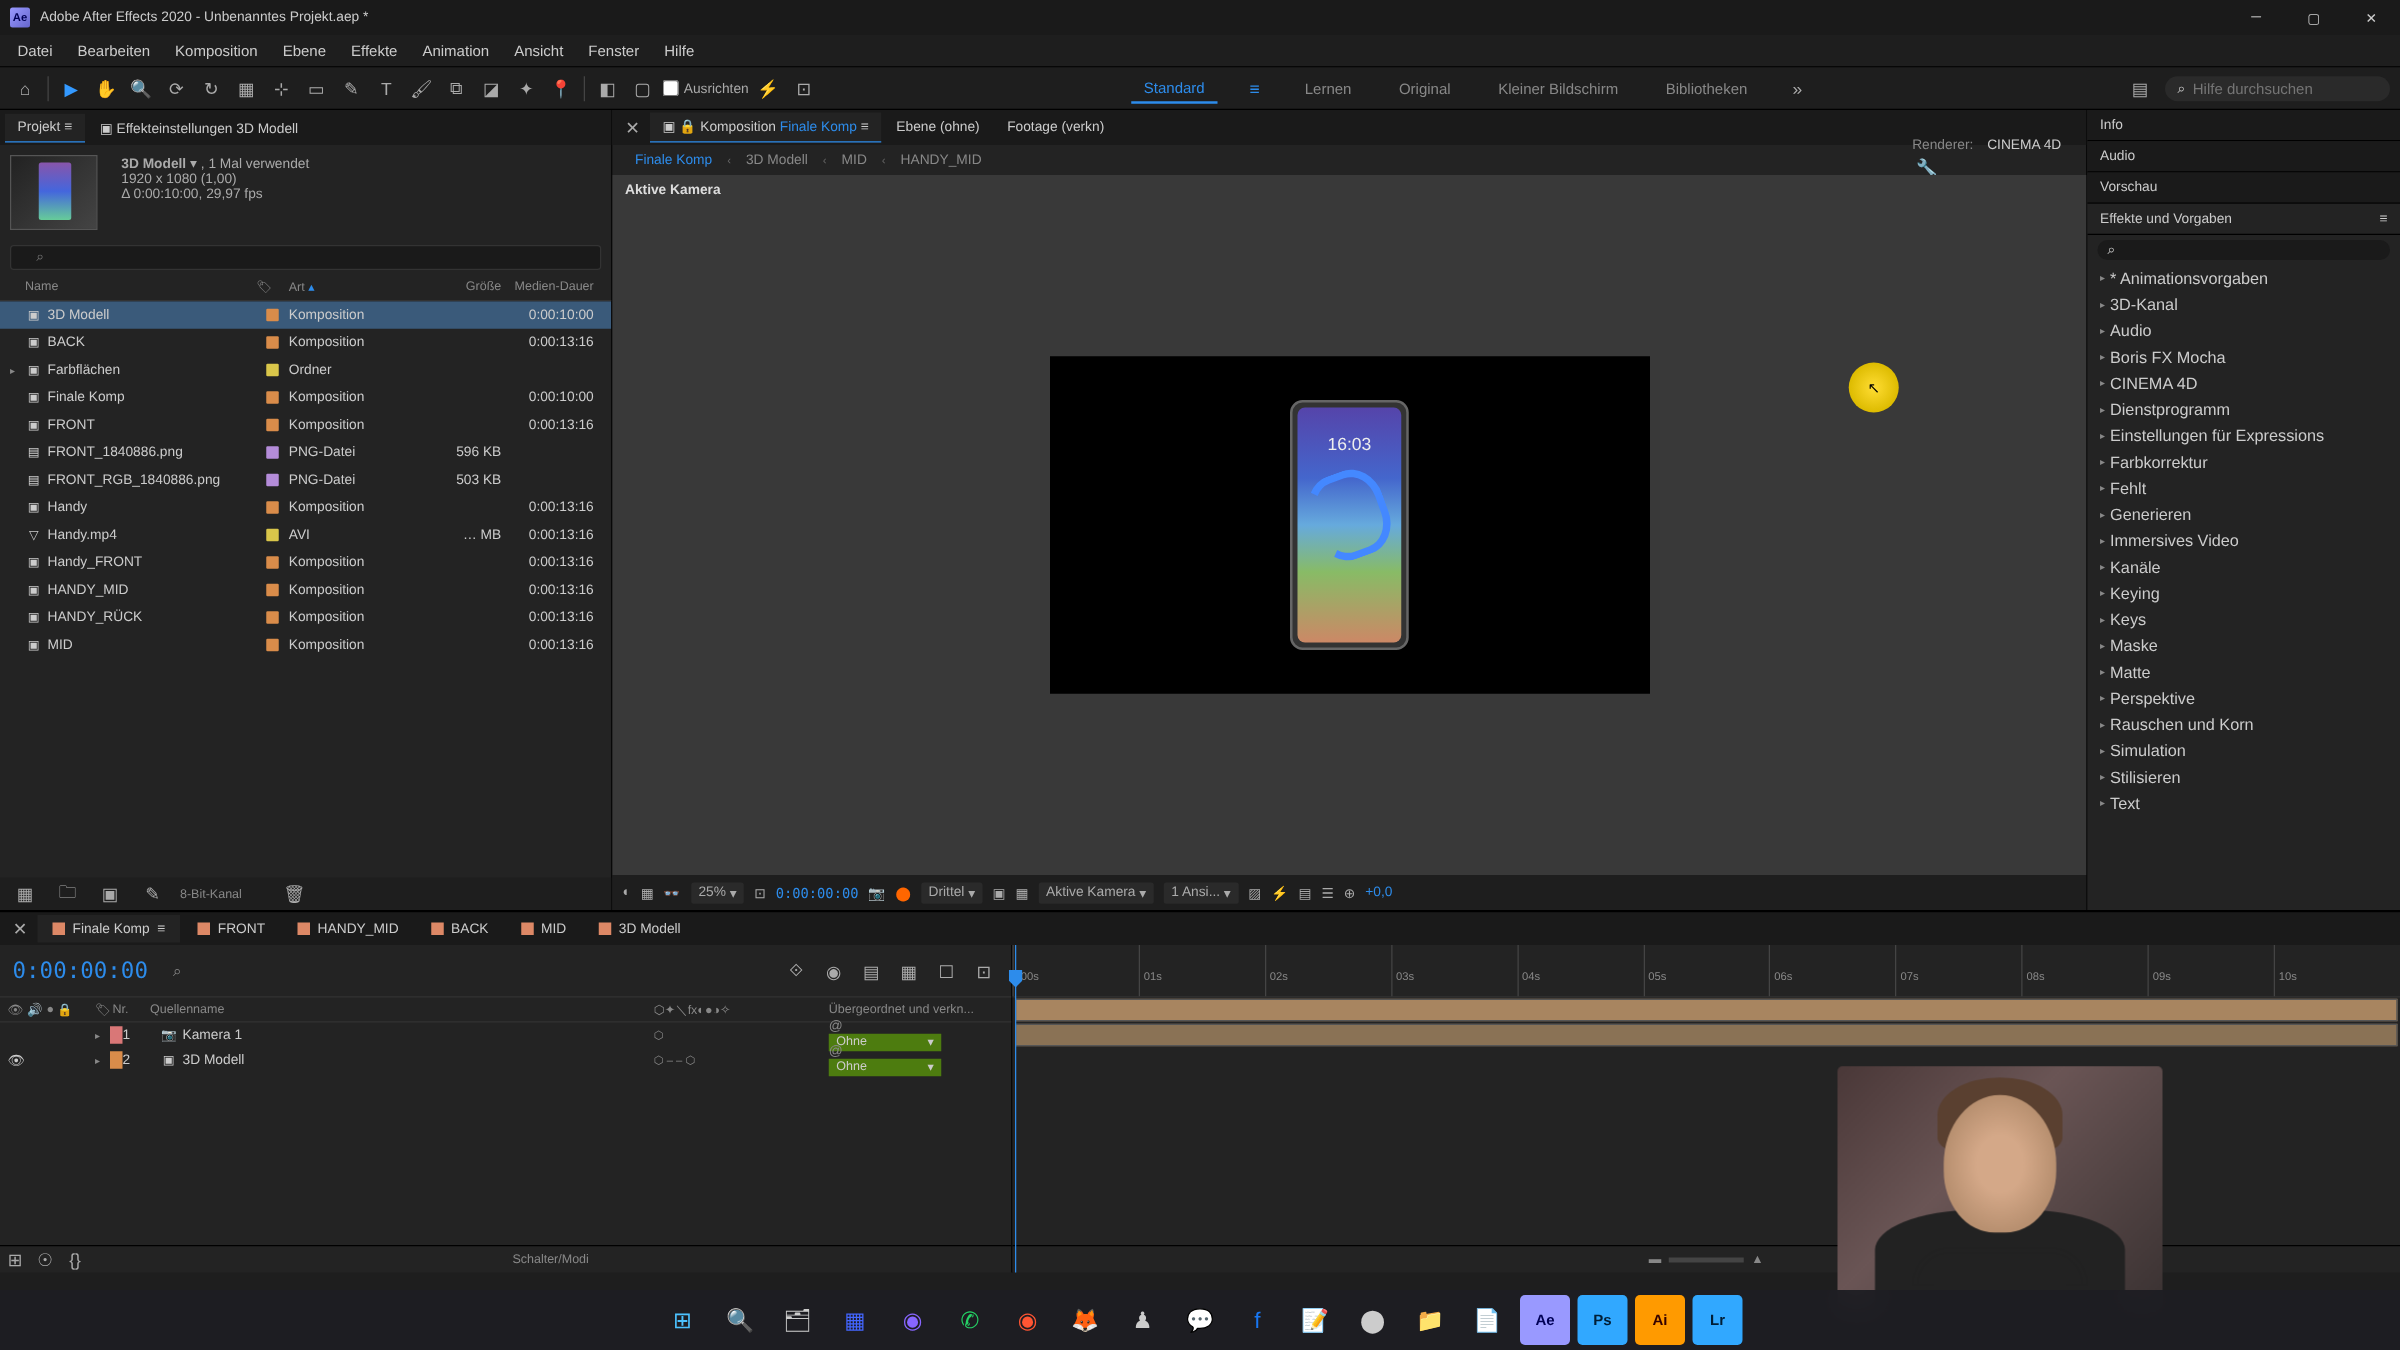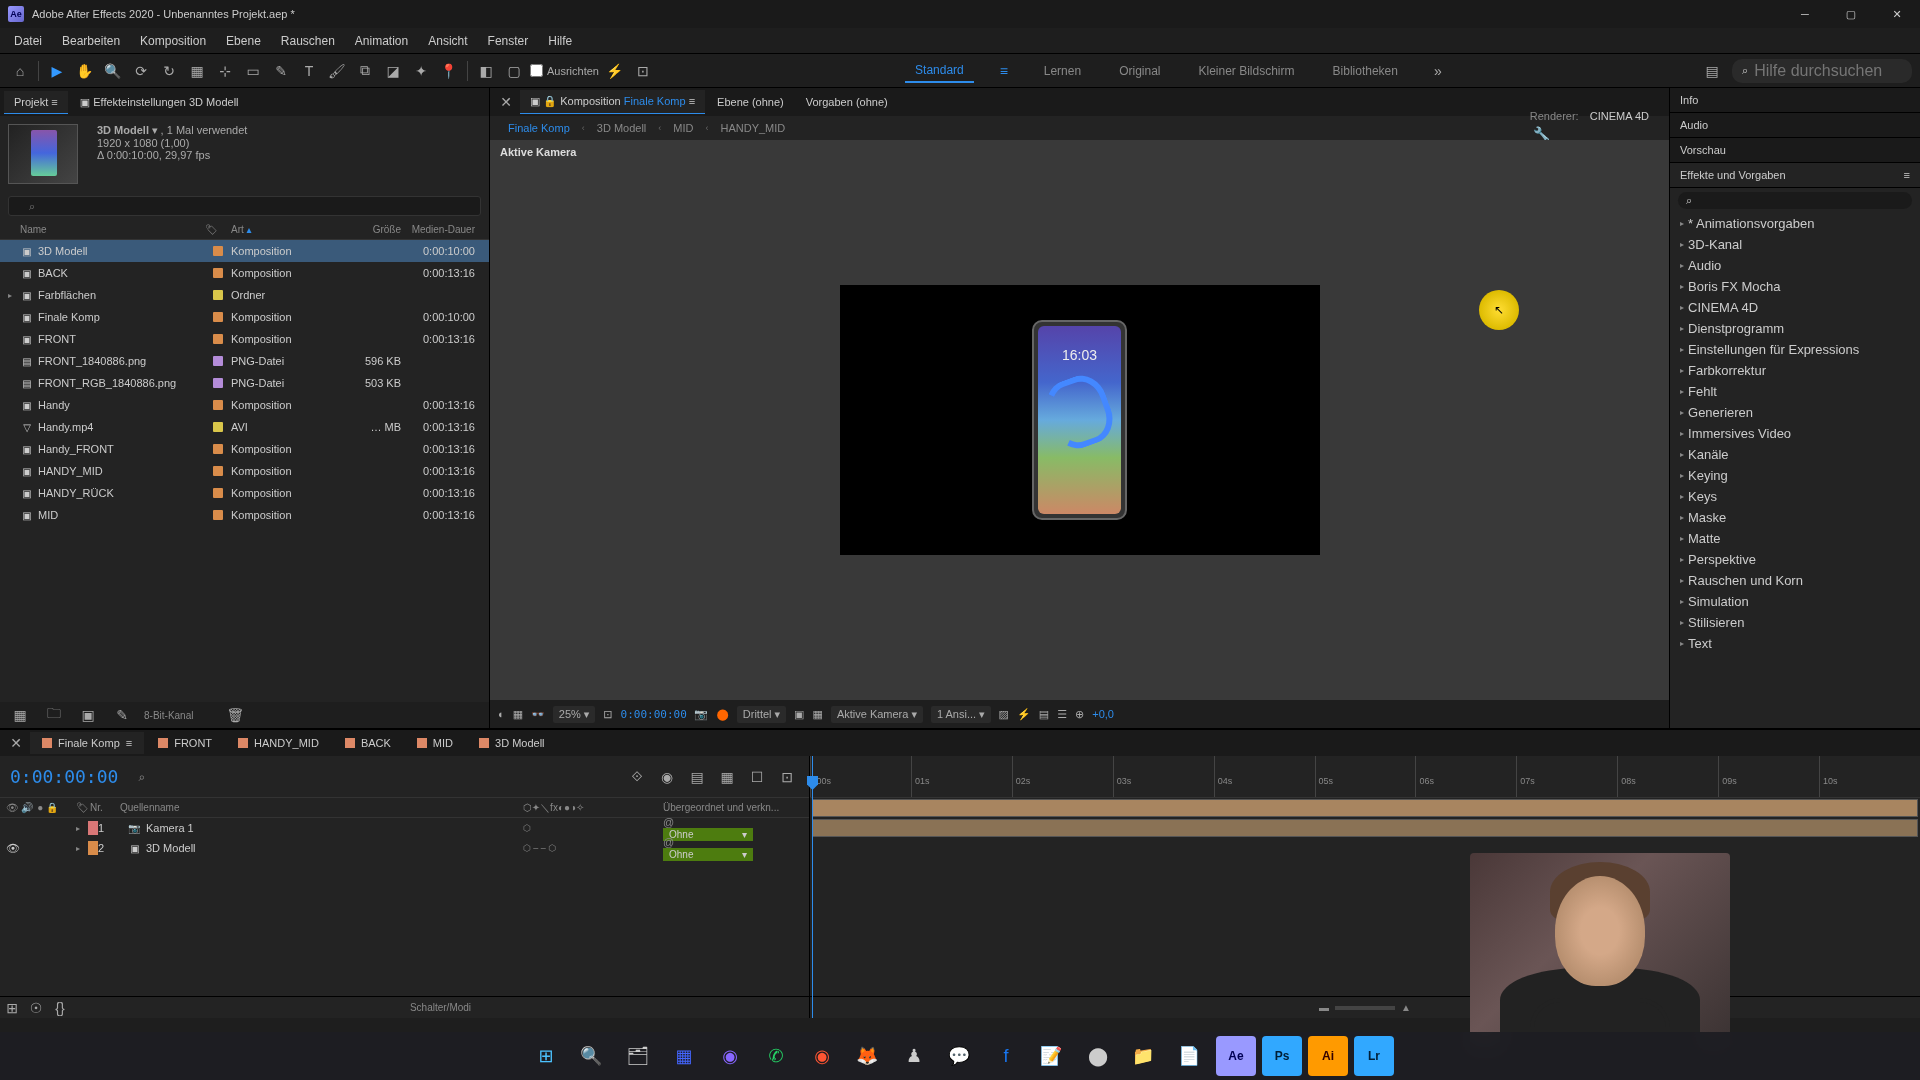--- a/index.html
+++ b/index.html
@@ -20,21 +20,21 @@
 .toolbar { height: 34px; background: #1e1e1e; display: flex; align-items: center; padding: 0 8px; gap: 4px; border-bottom: 1px solid #000; justify-content: space-between; }
 .toolbar-left { display: flex; align-items: center; gap: 4px; }
 .toolbar-center { display: flex; align-items: center; gap: 18px; }
 .toolbar-right { display: flex; align-items: center; gap: 8px; }
 .tool-icon { width: 24px; height: 24px; display: flex; align-items: center; justify-content: center; cursor: pointer; color: #aaa; font-size: 14px; }
 .tool-icon.active { color: #3399ff; }
 .tool-sep { width: 1px; height: 20px; background: #444; margin: 0 2px; }
 .workspace-tab { padding: 4px 10px; cursor: pointer; font-size: 12px; color: #888; }
 .workspace-tab.active { color: #2d8ceb; border-bottom: 2px solid #2d8ceb; }
 .search-box { background: #2a2a2a; border-radius: 10px; padding: 3px 10px; display: flex; align-items: center; gap: 6px; width: 180px; }
-.search-box input { background: transparent; border: none; color: #ccc; outline: none; font-size: 16px; width: 100%; }
+.search-box input { background: transparent; border: none; color: #ccc; outline: none; font-size: 12px; width: 100%; }
 .checkbox-label { display:flex; align-items:center; gap:4px; font-size:11px; color:#aaa;}
 
 
 .main { display: flex; height: 640px; }
 
 
 .project-panel { width: 490px; background: #232323; border-right: 1px solid #000; display: flex; flex-direction: column; }
 .panel-tabs { height: 28px; background: #1a1a1a; display: flex; align-items: center; padding: 0 4px; gap: 2px; }
 .panel-tab { padding: 5px 10px; font-size: 11px; cursor: pointer; }
 .panel-tab.active { background: #232323; border-bottom: 1px solid #2d8ceb; }
@@ -147,21 +147,21 @@
     <div class="win-btn">▢</div>
     <div class="win-btn">✕</div>
   </div>
 </div>
 
 <div class="menubar">
   <div class="menu-item">Datei</div>
   <div class="menu-item">Bearbeiten</div>
   <div class="menu-item">Komposition</div>
   <div class="menu-item">Ebene</div>
-  <div class="menu-item">Rauschen</div>
+  <div class="menu-item">Effekte</div>
   <div class="menu-item">Animation</div>
   <div class="menu-item">Ansicht</div>
   <div class="menu-item">Fenster</div>
   <div class="menu-item">Hilfe</div>
 </div>
 
 <div class="toolbar">
   <div class="toolbar-left">
     <div class="tool-icon">⌂</div>
     <div class="tool-sep"></div>
@@ -362,21 +362,21 @@
       <span>8-Bit-Kanal</span>
       <span class="tool-icon" style="margin-left:20px;">🗑</span>
     </div>
   </div>
 
   <div class="comp-panel">
     <div class="comp-tabs">
       <span class="tool-icon">✕</span>
       <div class="panel-tab active">▣ 🔒 <span>Komposition</span> <span style="color:#2d8ceb;">Finale Komp</span> ≡</div>
       <div class="panel-tab">Ebene (ohne)</div>
-      <div class="panel-tab">Vorgaben (ohne)</div>
+      <div class="panel-tab">Footage (verkn)</div>
     </div>
     <div class="comp-crumbs">
       <div class="crumbs-left">
         <span class="crumb active">Finale Komp</span>
         <span class="crumb-sep">‹</span>
         <span class="crumb">3D Modell</span>
         <span class="crumb-sep">‹</span>
         <span class="crumb">MID</span>
         <span class="crumb-sep">‹</span>
         <span class="crumb">HANDY_MID</span>

